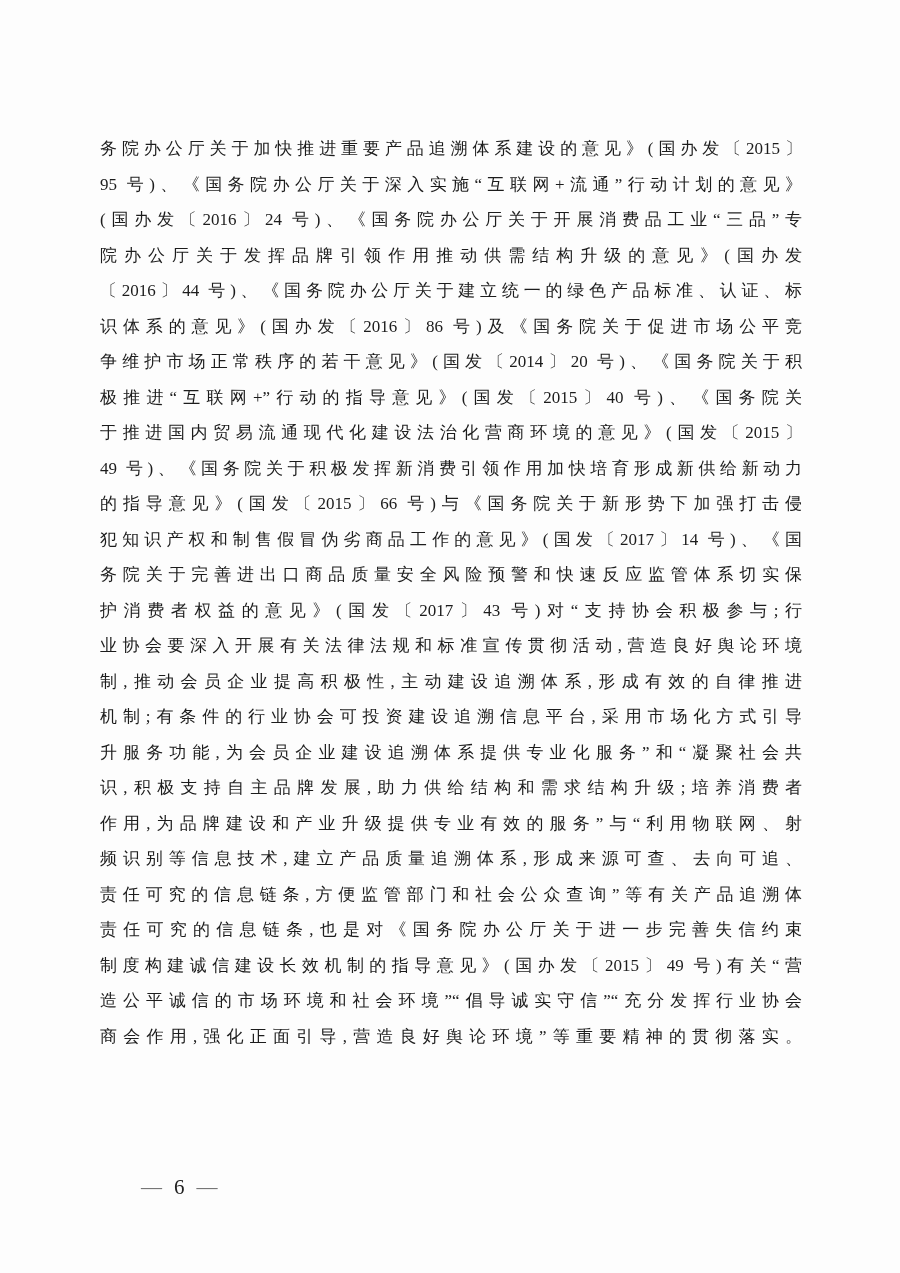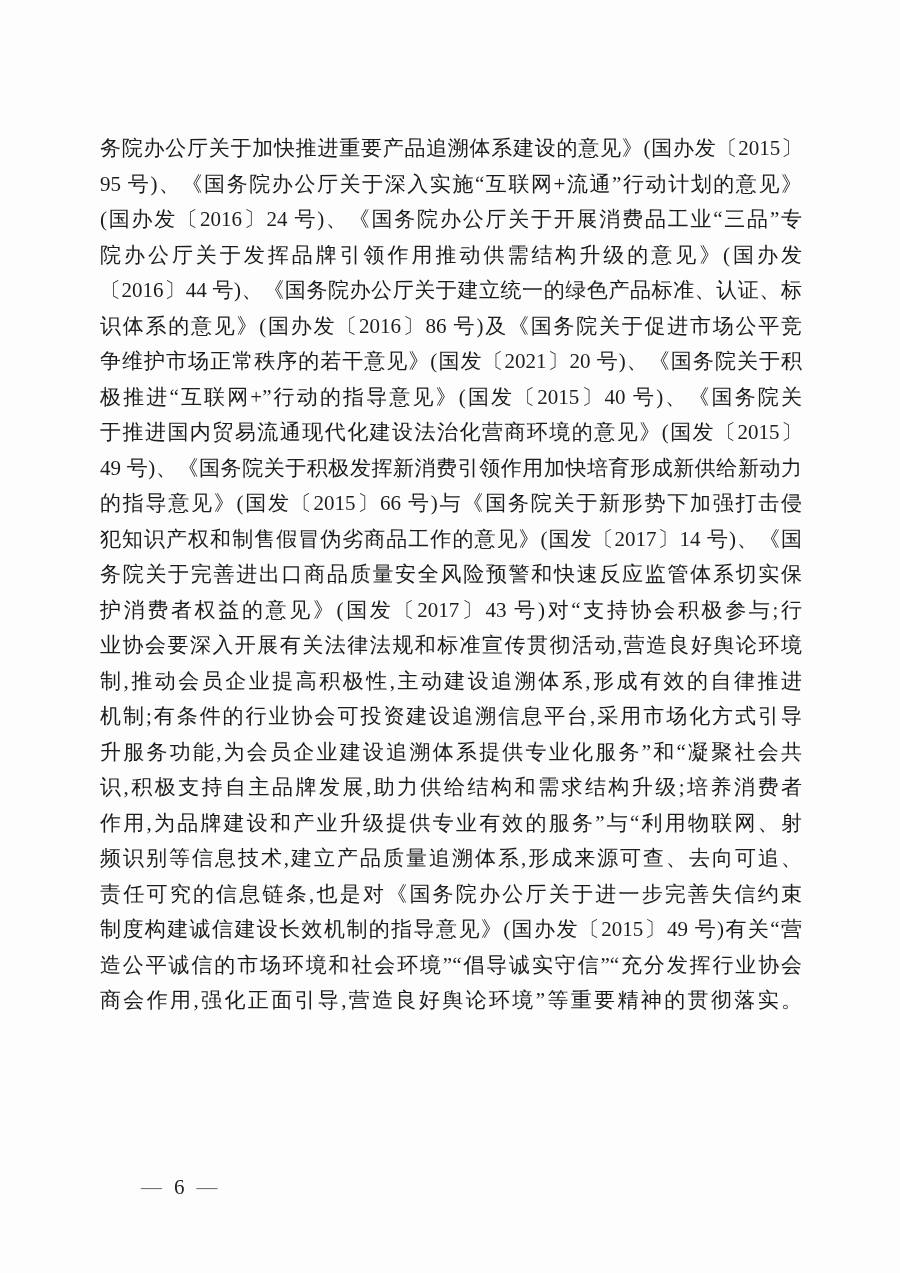--- a/index.html
+++ b/index.html
@@ -15,21 +15,21 @@
     overflow: hidden;
     font-family: "Liberation Serif", "DejaVu Serif", serif;
   }
   .doc-body {
     position: absolute;
     left: 100px;
     top: 131px;
     width: 702px;
   }
   .text-line {
-    font-size: 21px;
+    font-size: 17px;
     line-height: 35.5px;
     height: 35.5px;
     color: #1c1c1c;
     text-align: justify;
     text-align-last: justify;
     overflow: hidden;
     font-weight: 400;
     letter-spacing: 0;
   }
   .page-number {
@@ -56,35 +56,36 @@
 <body>
 
 <div class="page">
   <div class="doc-body">
     <div class="text-line">务院办公厅关于加快推进重要产品追溯体系建设的意见》(国办发〔2015〕</div>
     <div class="text-line">95 号)、《国务院办公厅关于深入实施“互联网+流通”行动计划的意见》</div>
     <div class="text-line">(国办发〔2016〕24 号)、《国务院办公厅关于开展消费品工业“三品”专</div>
     <div class="text-line">院办公厅关于发挥品牌引领作用推动供需结构升级的意见》(国办发</div>
     <div class="text-line">〔2016〕44 号)、《国务院办公厅关于建立统一的绿色产品标准、认证、标</div>
     <div class="text-line">识体系的意见》(国办发〔2016〕86 号)及《国务院关于促进市场公平竞</div>
-    <div class="text-line">争维护市场正常秩序的若干意见》(国发〔2021〕20 号)、《国务院关于积</div>
+    <div class="text-line">争维护市场正常秩序的若干意见》(国发〔2014〕20 号)、《国务院关于积</div>
     <div class="text-line">极推进“互联网+”行动的指导意见》(国发〔2015〕40 号)、《国务院关</div>
     <div class="text-line">于推进国内贸易流通现代化建设法治化营商环境的意见》(国发〔2015〕</div>
     <div class="text-line">49 号)、《国务院关于积极发挥新消费引领作用加快培育形成新供给新动力</div>
     <div class="text-line">的指导意见》(国发〔2015〕66 号)与《国务院关于新形势下加强打击侵</div>
     <div class="text-line">犯知识产权和制售假冒伪劣商品工作的意见》(国发〔2017〕14 号)、《国</div>
     <div class="text-line">务院关于完善进出口商品质量安全风险预警和快速反应监管体系切实保</div>
     <div class="text-line">护消费者权益的意见》(国发〔2017〕43 号)对“支持协会积极参与;行</div>
     <div class="text-line">业协会要深入开展有关法律法规和标准宣传贯彻活动,营造良好舆论环境</div>
     <div class="text-line">制,推动会员企业提高积极性,主动建设追溯体系,形成有效的自律推进</div>
     <div class="text-line">机制;有条件的行业协会可投资建设追溯信息平台,采用市场化方式引导</div>
     <div class="text-line">升服务功能,为会员企业建设追溯体系提供专业化服务”和“凝聚社会共</div>
     <div class="text-line">识,积极支持自主品牌发展,助力供给结构和需求结构升级;培养消费者</div>
     <div class="text-line">作用,为品牌建设和产业升级提供专业有效的服务”与“利用物联网、射</div>
     <div class="text-line">频识别等信息技术,建立产品质量追溯体系,形成来源可查、去向可追、</div>
+    <div class="text-line">责任可究的信息链条,方便监管部门和社会公众查询”等有关产品追溯体</div>
     <div class="text-line">责任可究的信息链条,也是对《国务院办公厅关于进一步完善失信约束</div>
     <div class="text-line">制度构建诚信建设长效机制的指导意见》(国办发〔2015〕49 号)有关“营</div>
     <div class="text-line">造公平诚信的市场环境和社会环境”“倡导诚实守信”“充分发挥行业协会</div>
     <div class="text-line">商会作用,强化正面引导,营造良好舆论环境”等重要精神的贯彻落实。</div>
   </div>
 
   <div class="page-number">
     <span class="dash">—</span>
     <span class="num">6</span>
     <span class="dash">—</span>

